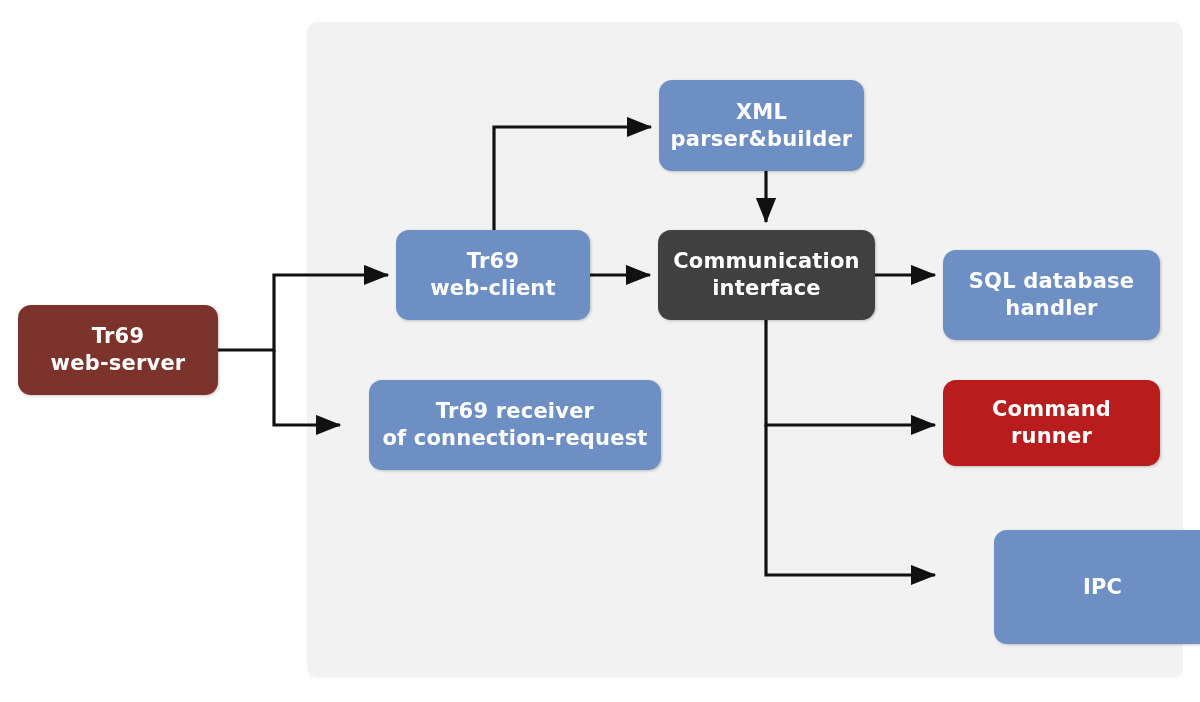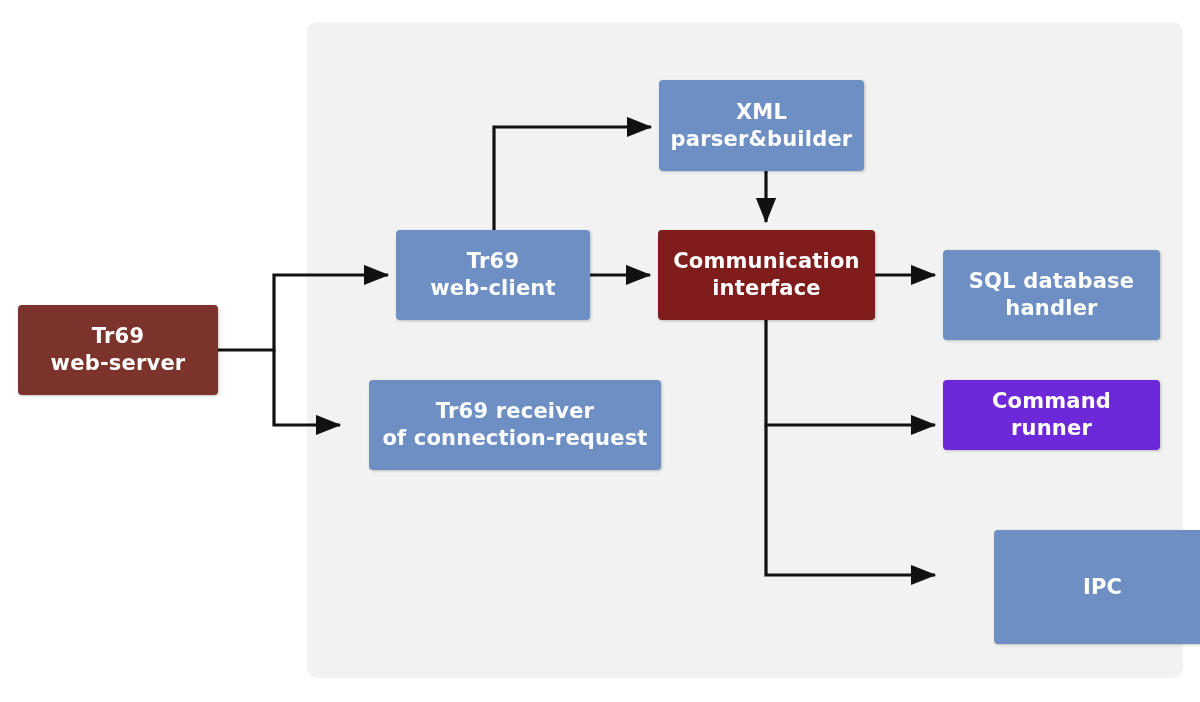--- a/index.html
+++ b/index.html
@@ -27,21 +27,21 @@
     background: #f2f2f2;
     border-radius: 10px;
   }
   .node {
     position: absolute;
     box-sizing: border-box;
     display: flex;
     align-items: center;
     justify-content: center;
     text-align: center;
-    border-radius: 4px;
+    border-radius: 13px;
     color: #ffffff;
     font-weight: bold;
     font-size: 21px;
     line-height: 1.28;
     letter-spacing: 0.2px;
     padding: 2px 6px;
     box-shadow: 1px 1px 3px rgba(0,0,0,0.22);
     white-space: pre-line;
   }
   .node.blue   { background: #6d8fc4; }
@@ -83,22 +83,22 @@
 
   <div id="node-layer">
       <div class="node maroon" style="left: 18px; top: 305px; width: 200px; height: 90px; background: rgb(123, 51, 44); color: rgb(255, 255, 255);"><span>Tr69
 web-server</span></div>
       <div class="node blue" style="left: 396px; top: 230px; width: 194px; height: 90px; background: rgb(109, 143, 196); color: rgb(255, 255, 255);"><span>Tr69
 web-client</span></div>
       <div class="node blue" style="left: 369px; top: 380px; width: 292px; height: 90px; background: rgb(109, 143, 196); color: rgb(255, 255, 255);"><span>Tr69 receiver
 of connection-request</span></div>
       <div class="node blue" style="left: 659px; top: 80px; width: 205px; height: 91px; background: rgb(109, 143, 196); color: rgb(255, 255, 255);"><span>XML
 parser&amp;builder</span></div>
-      <div class="node blue" style="left: 658px; top: 230px; width: 217px; height: 90px; background: #7f1d1d; color: rgb(255, 255, 255);"><span>Communication
+      <div class="node blue" style="left: 658px; top: 230px; width: 217px; height: 90px; background: #404040; color: rgb(255, 255, 255);"><span>Communication
 interface</span></div>
       <div class="node blue" style="left: 943px; top: 230px; width: 217px; height: 90px; background: rgb(109, 143, 196); color: rgb(255, 255, 255); margin-top: 20px;"><span>SQL database
 handler</span></div>
-      <div class="node blue" style="left: 943px; top: 380px; width: 217px; height: 70px; background: #6d28d9; color: rgb(255, 255, 255); justify-content: center;"><span>Command
+      <div class="node blue" style="left: 943px; top: 380px; width: 217px; height: 86px; background: #b91c1c; color: rgb(255, 255, 255); justify-content: center;"><span>Command
 runner</span></div>
       <div class="node blue" style="left: 994px; top: 530px; width: 217px; height: 114px; background: rgb(109, 143, 196); color: rgb(255, 255, 255);"><span>IPC</span></div>
     </div>
 
 </div>
 
 </body></html>

